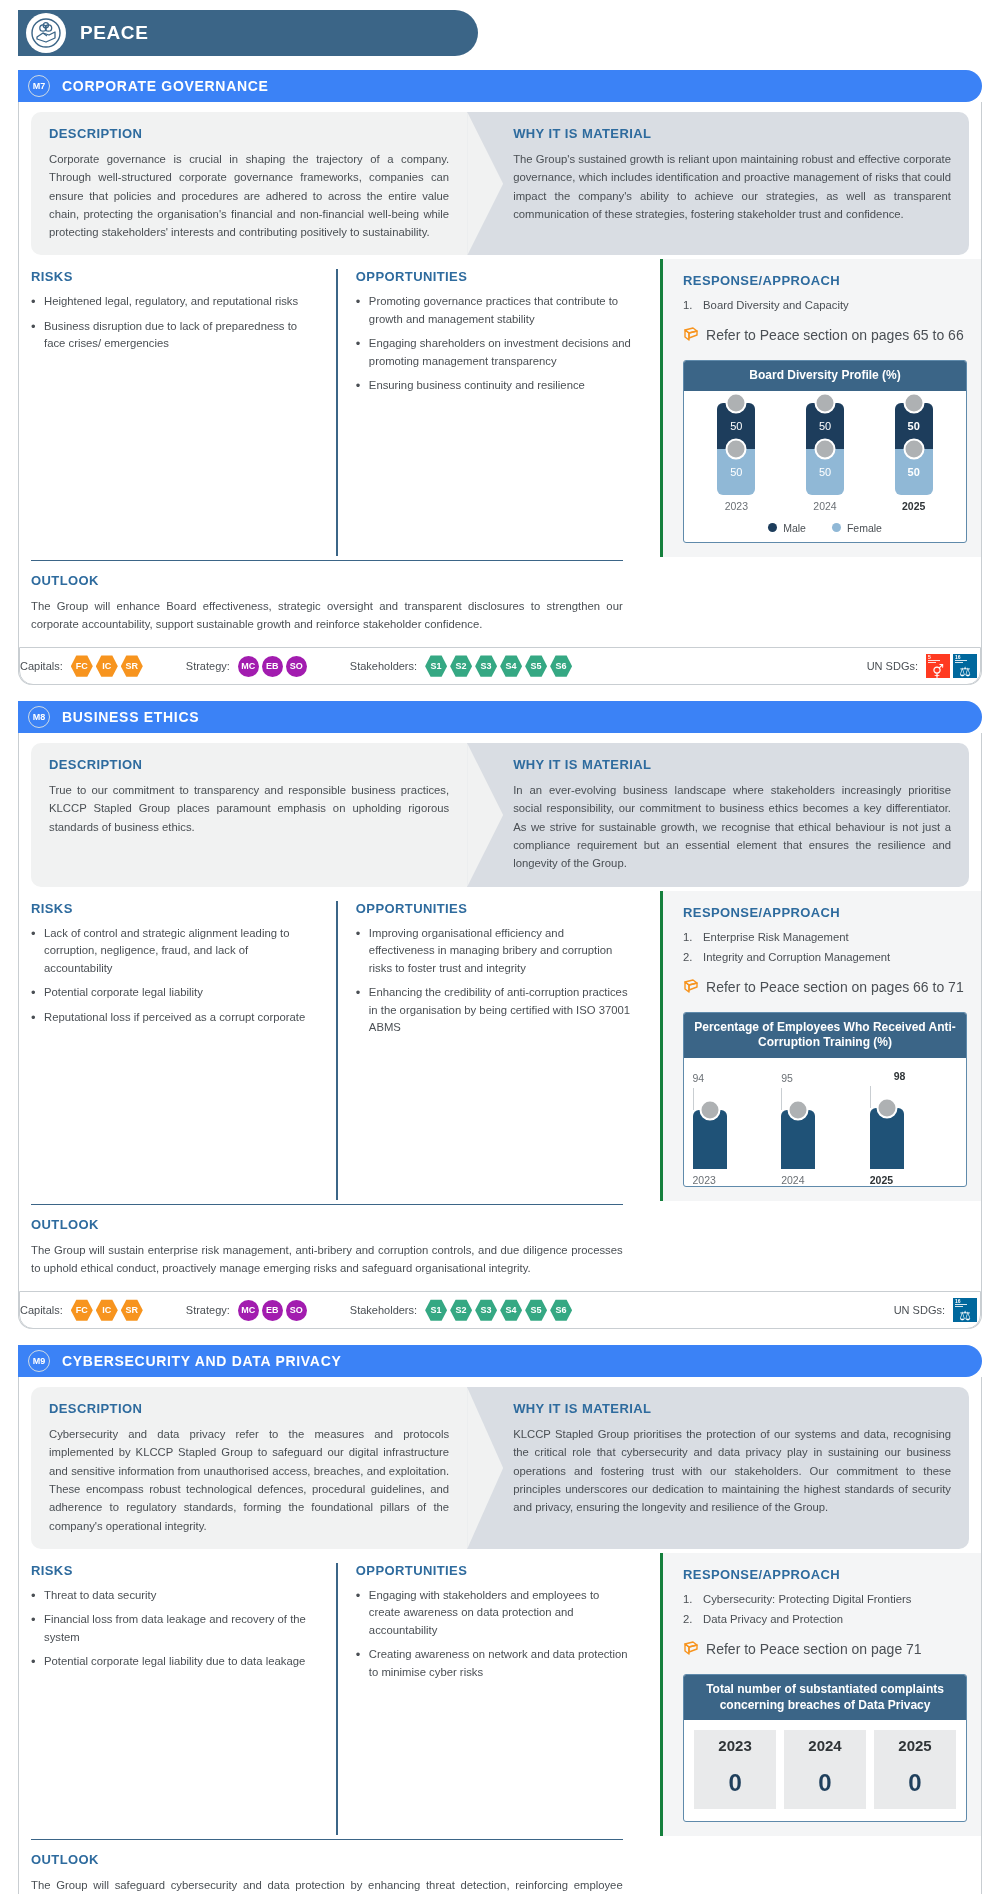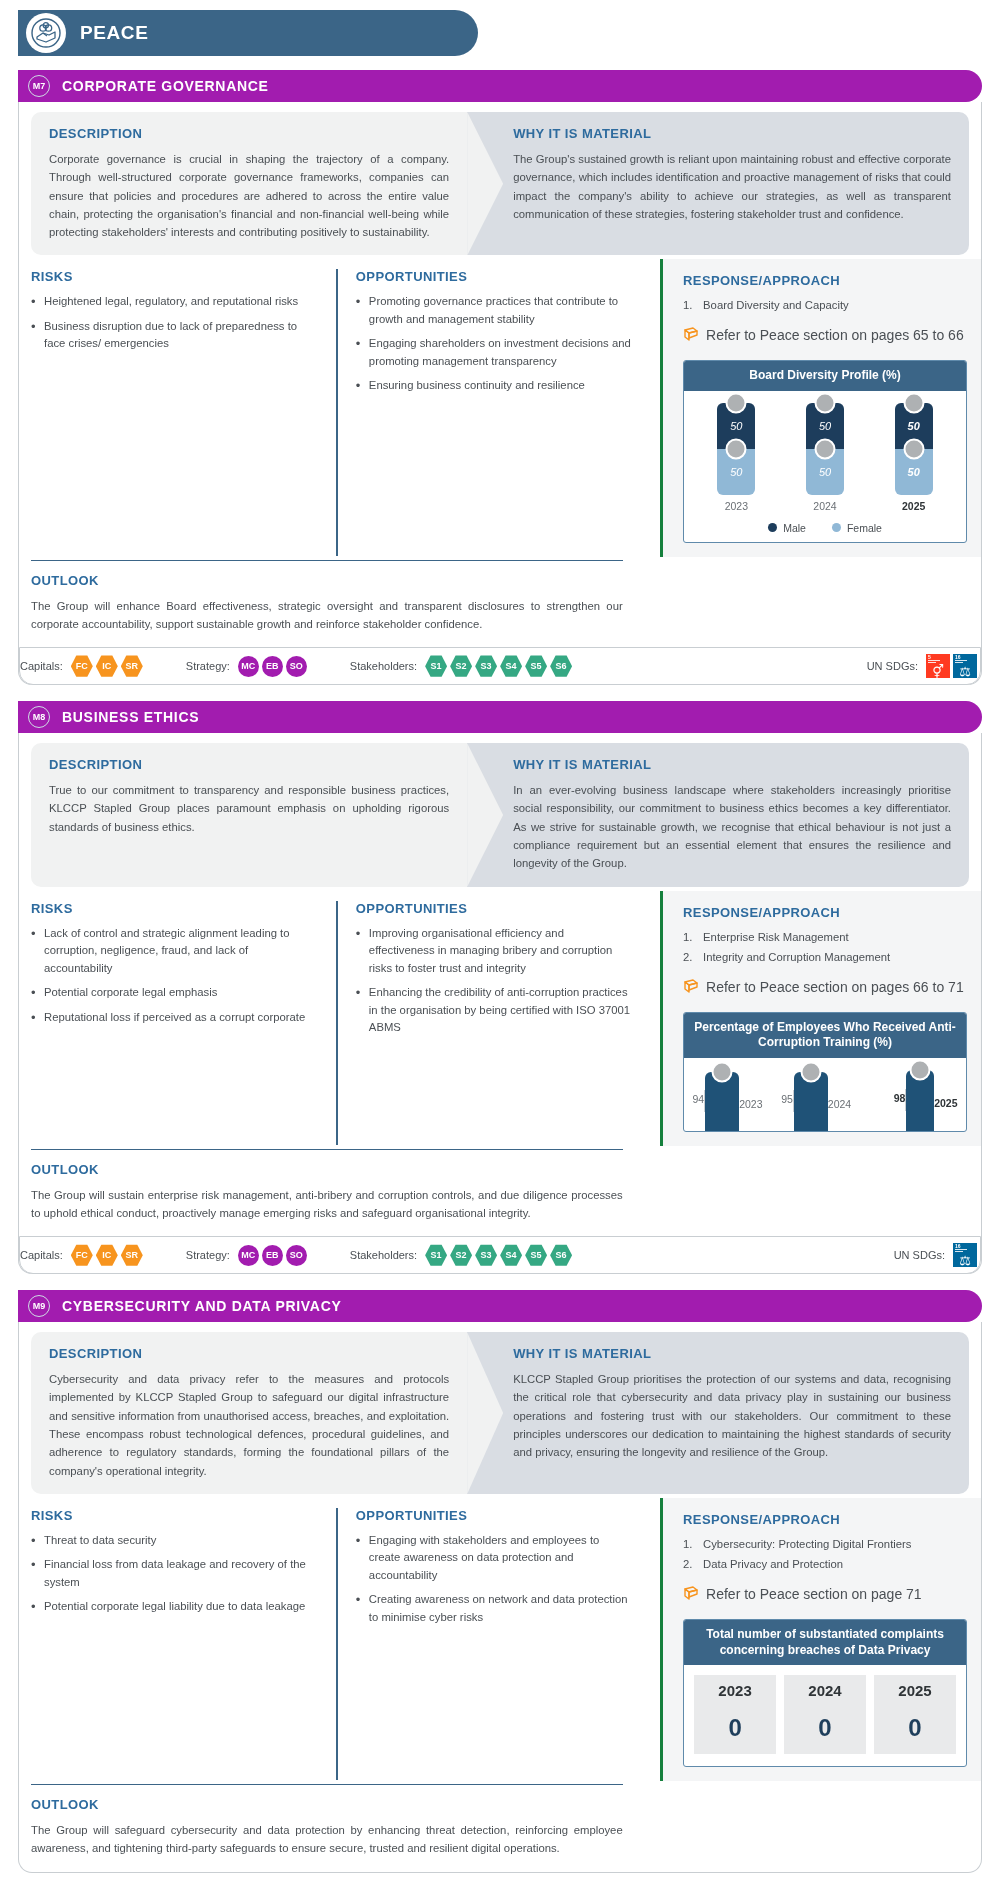--- a/index.html
+++ b/index.html
@@ -29,21 +29,21 @@
   }
   .peace-title {
     color: #ffffff; font-size: 19px; font-weight: bold;
     letter-spacing: .6px; margin-left: 14px;
   }
 
   
   .topic { margin-bottom: 16px; }
   .topic-header {
     display: flex; align-items: center;
-    height: 32px; background: #a21caf;
+    height: 32px; background: #3b82f6;
     border-radius: 0 16px 16px 0;
     padding-left: 10px;
   }
   .topic-badge {
     width: 22px; height: 22px; border-radius: 50%;
     border: 1.6px solid #cfdbe5; color: #ffffff;
     font-size: 9px; font-weight: bold;
     display: flex; align-items: center; justify-content: center;
     flex: 0 0 auto;
   }
@@ -135,40 +135,40 @@
   .chart-title {
     background: #3b6587; color: #ffffff;
     font-size: 12px; font-weight: bold; text-align: center;
     padding: 7px 8px; line-height: 1.3;
   }
   .chart-plot { padding: 12px 8px 8px 8px; }
   .bars { display: flex; justify-content: space-around; align-items: flex-end; }
   .bar-col { display: flex; flex-direction: column; align-items: center; width: 33%; }
 
   
-  .split-bar { width: 38px; border-radius: 6px; overflow: visible; position: relative; font-style: italic; }
+  .split-bar { width: 38px; border-radius: 6px; overflow: visible; position: relative; }
   .seg { position: relative; display: flex; align-items: center; justify-content: center;
          color: #ffffff; font-size: 11px; }
   .seg-male   { background: #1d3d5c; height: 46px; border-radius: 6px 6px 0 0; }
   .seg-female { background: #90b8d6; height: 46px; border-radius: 0 0 6px 6px; }
   .knob {
     position: absolute; left: 50%; transform: translate(-50%,-50%);
     width: 21px; height: 21px; border-radius: 50%;
     background: #aeb1b3; border: 2px solid #ffffff;
   }
   .knob.top { top: 0; }
   .year-lab { font-size: 10.5px; color: #6b7075; margin-top: 5px; }
   .year-lab.current { color: #2f3437; font-weight: bold; }
   .seg.current-val { font-weight: bold; }
   .legend { display: flex; justify-content: center; gap: 26px; margin-top: 10px; }
   .legend-item { display: flex; align-items: center; font-size: 10.5px; color: #4a4f54; }
   .legend-dot { width: 9px; height: 9px; border-radius: 50%; margin-right: 6px; }
 
   
-  .single-col { display: flex; flex-direction: row; align-items: center; width: 33%; }
+  .single-col { display: flex; flex-direction: column; align-items: flex-start; width: 33%; }
   .single-val { font-size: 10.5px; color: #6b7075; margin-bottom: 4px; }
   .single-val.current { color: #2f3437; font-weight: bold; padding-left: 24px; }
   .stem { width: 1px; height: 22px; background: #c9ced2; }
   .single-bar { width: 34px; background: #1f5277; border-radius: 6px 6px 0 0;
                 position: relative; }
 
   
   .tiles { display: flex; gap: 8px; padding: 10px 10px 12px 10px; }
   .tile { flex: 1; text-align: center; }
   .tile-year { background: #e9eaeb; color: #2f3437; font-size: 15px; font-weight: bold;
@@ -384,21 +384,21 @@
                 <h3 class="sec-title">WHY IT IS MATERIAL</h3>
                 <p class="body-text">In an ever-evolving business landscape where stakeholders increasingly prioritise social responsibility, our commitment to business ethics becomes a key differentiator. As we strive for sustainable growth, we recognise that ethical behaviour is not just a compliance requirement but an essential element that ensures the resilience and longevity of the Group.</p>
               </div>
             </div>
           </div>
           <div class="mid">
             <div class="col-risks">
               <h3 class="sec-title">RISKS</h3>
               <ul class="bullets">
                 <li>Lack of control and strategic alignment leading to corruption, negligence, fraud, and lack of accountability</li>
-                <li>Potential corporate legal emphasis</li>
+                <li>Potential corporate legal liability</li>
                 <li>Reputational loss if perceived as a corrupt corporate</li>
               </ul>
             </div>
             <div class="col-opps">
               <h3 class="sec-title">OPPORTUNITIES</h3>
               <ul class="bullets">
                 <li>Improving organisational efficiency and effectiveness in managing bribery and corruption risks to foster trust and integrity</li>
                 <li>Enhancing the credibility of anti-corruption practices in the organisation by being certified with ISO 37001 ABMS</li>
               </ul>
             </div>

